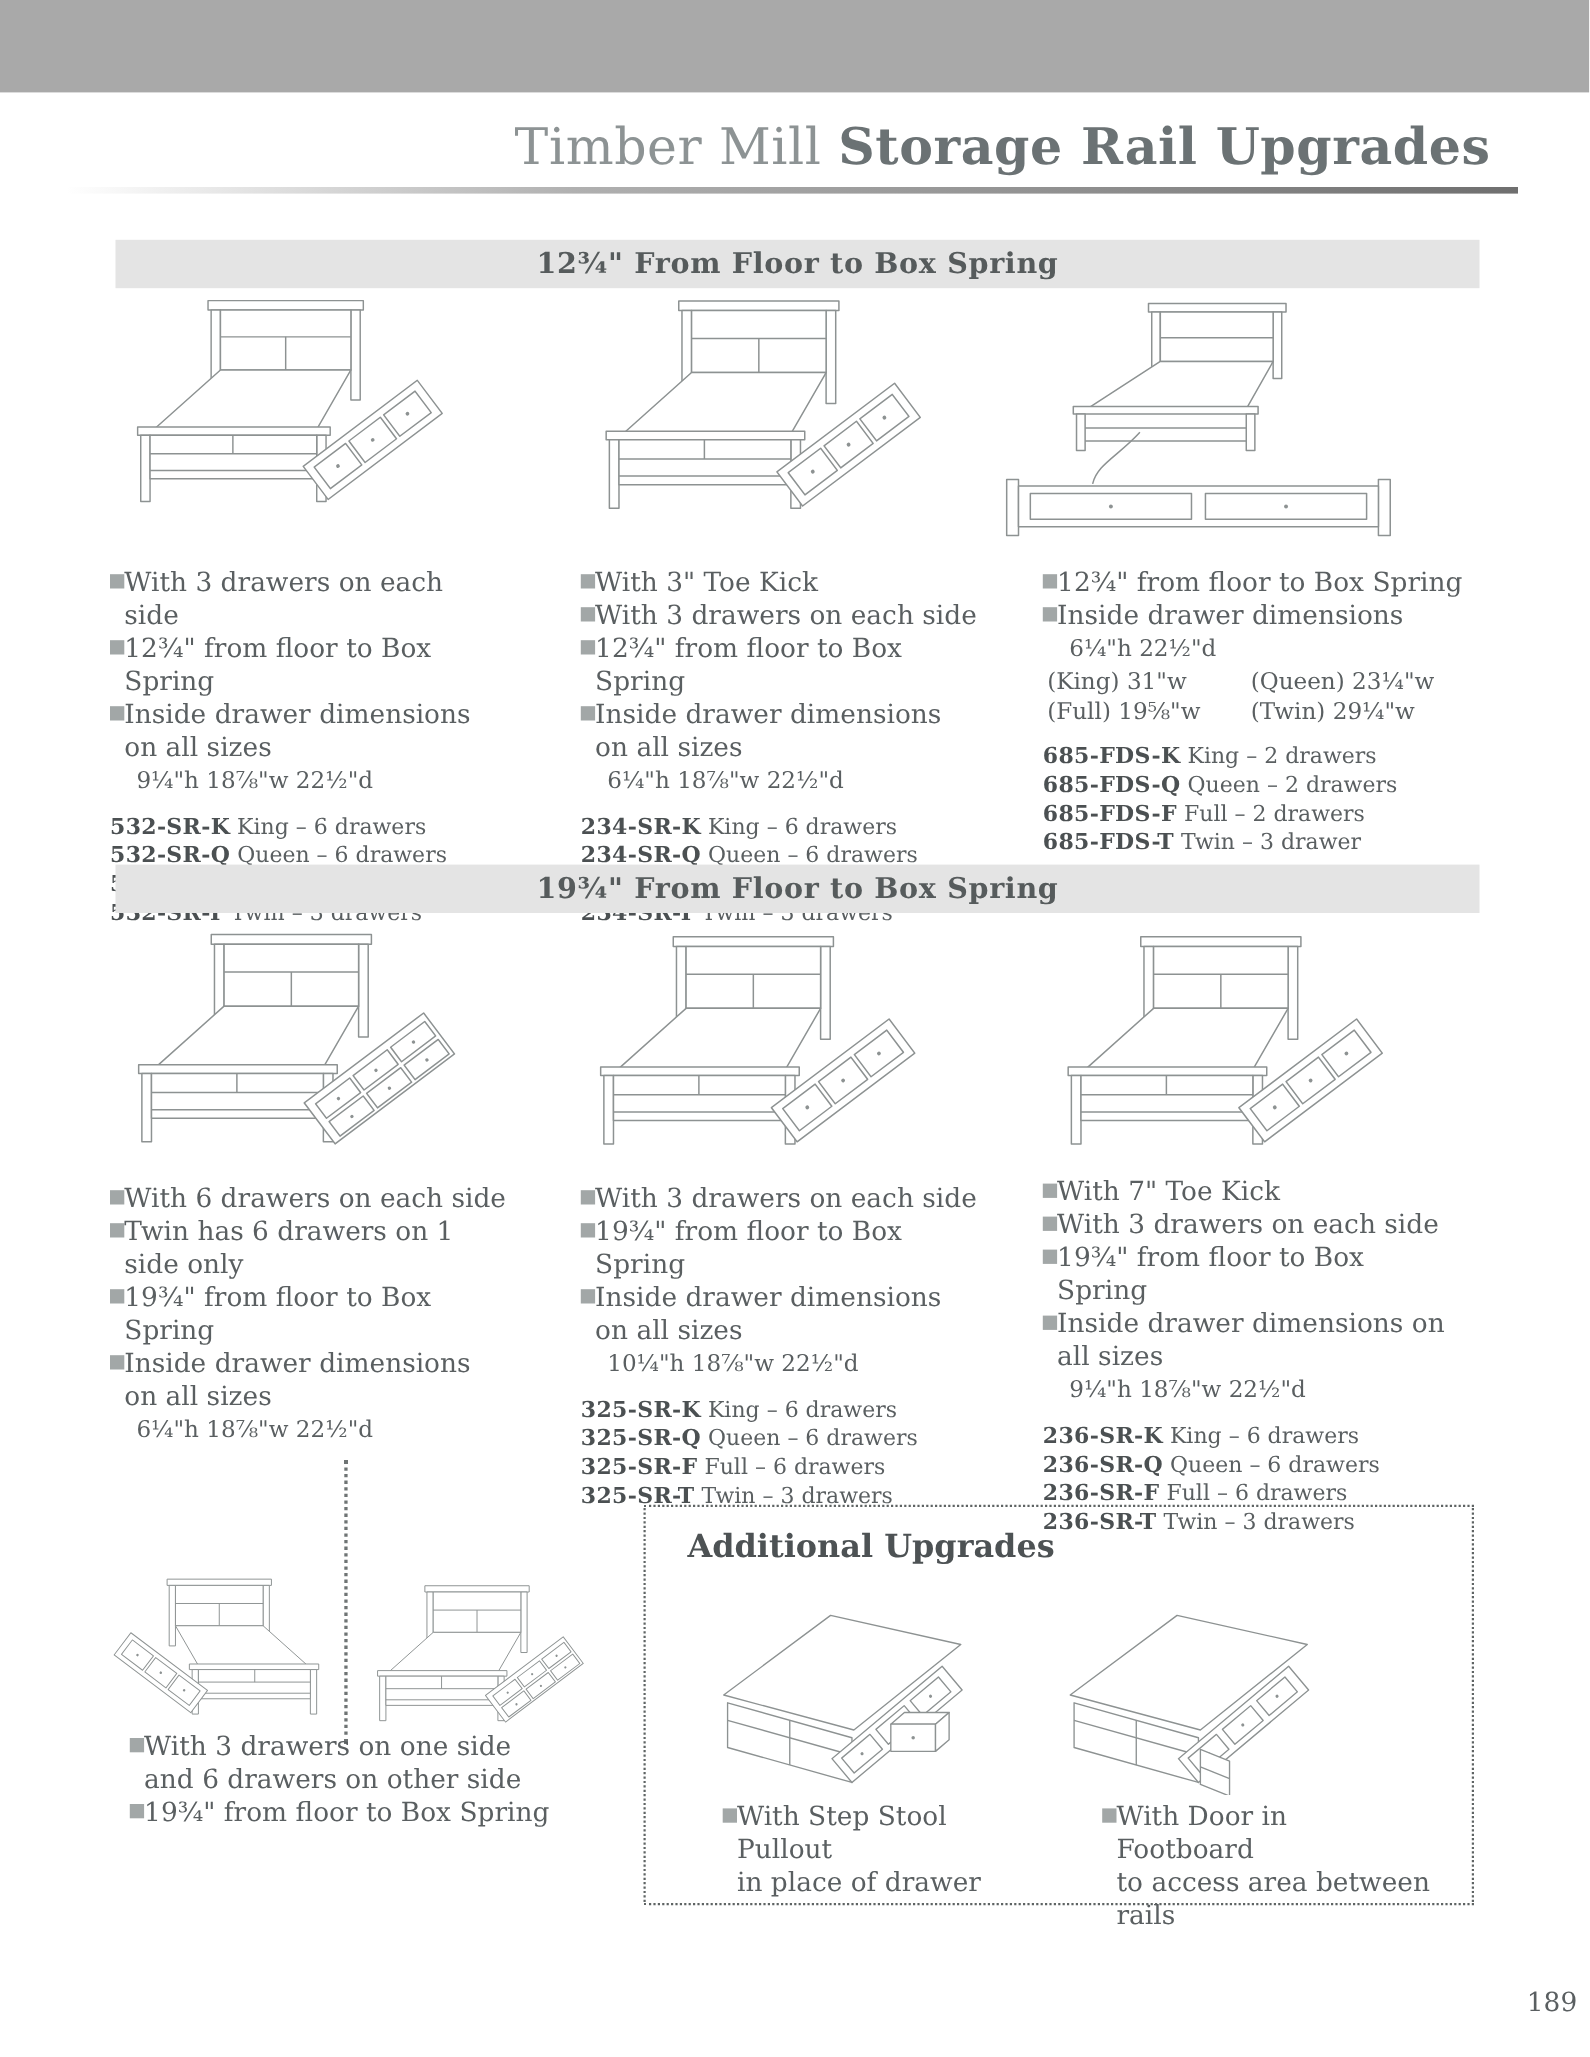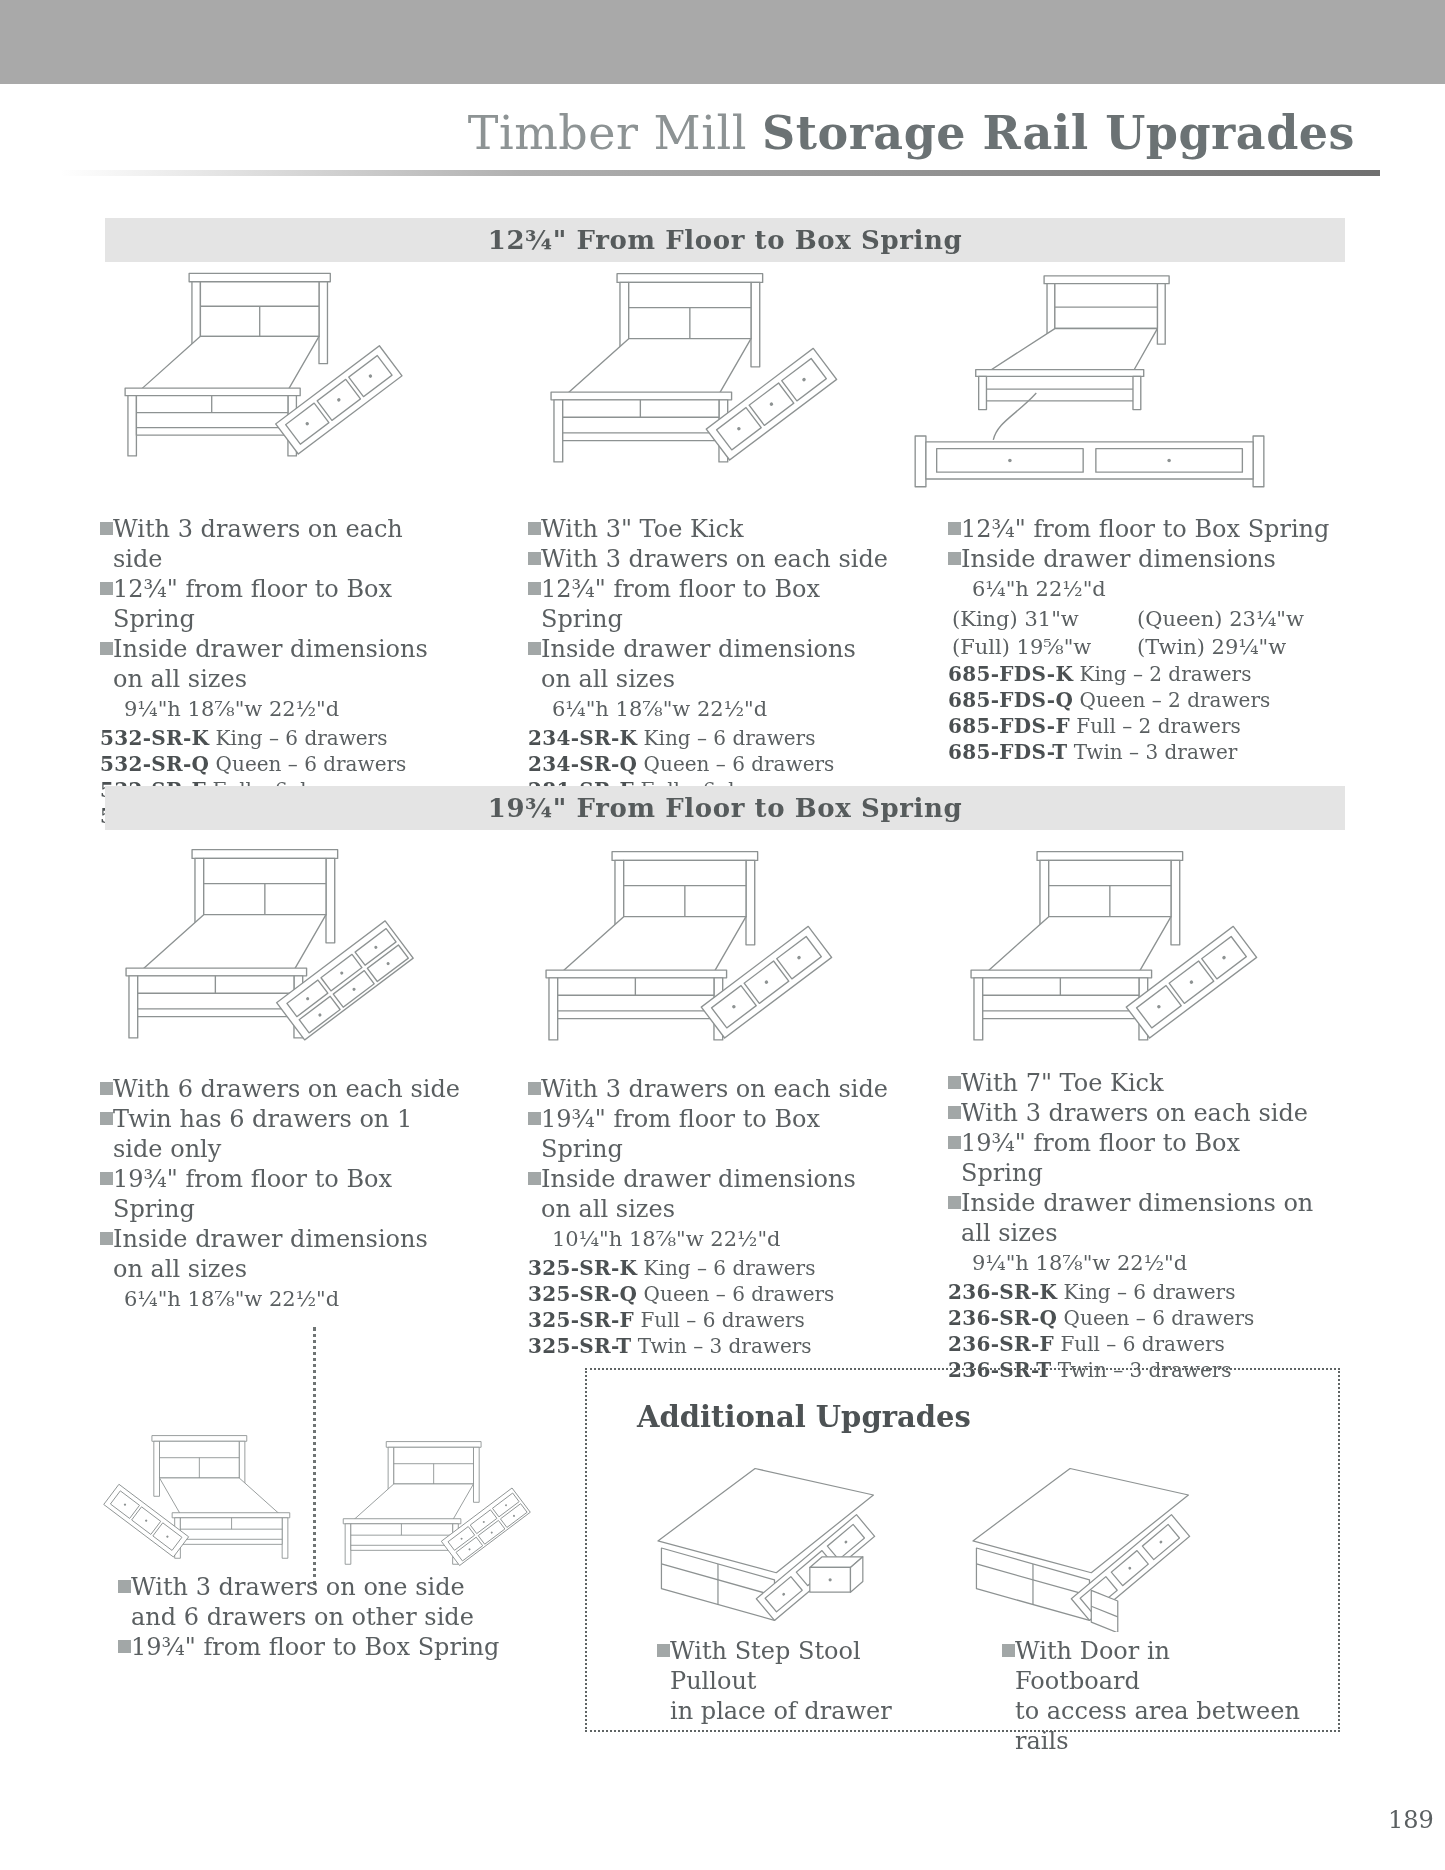--- a/index.html
+++ b/index.html
@@ -23,31 +23,31 @@
     display:flex; align-items:center; justify-content:center;
     font-size:26px; font-weight:700; color:#565b5c; letter-spacing:0.6px;
   }
   .bar1 { top:218px; } .bar2 { top:786px; }
   .art { position:absolute; }
   .art svg { display:block; width:100%; height:auto; }
   .col { position:absolute; }
   .b { display:flex; gap:0; font-size:24px; line-height:30px; }
   .sq { width:13px; height:13px; background:#a2a7a7; margin-top:8px; flex:none; }
   .dims { margin-left:24px; font-size:21px; line-height:31px; }
-  .skus { }
+  .skus { margin-top:13px; }
   .sku { font-size:20px; line-height:26px; }
   .sku b { font-weight:700; color:#4b5052; letter-spacing:0.3px; }
   .sizes { display:grid; grid-template-columns:185px auto; font-size:21px; line-height:28px; margin-left:4px; }
   .pre { white-space:pre-line; }
   .note { font-size:20px; line-height:26px; }
   .addbox {
     position:absolute; left:585px; top:1368px; width:755px; height:364px;
     border:2px dotted #5f6464; box-sizing:border-box;
   }
-  .addbox h2 { position:absolute; left:38px; top:18px; margin:12px; font-size:29px; font-weight:700; color:#4d5254; }
+  .addbox h2 { position:absolute; left:38px; top:18px; margin:0; font-size:29px; font-weight:700; color:#4d5254; }
   .cap { position:absolute; }
   .divider { position:absolute; border-left:3px dotted #6f7474; }
   .page-num { position:absolute; left:1388px; top:1806px; font-size:24px; color:#5a5f61; }
   .mirror { transform:scaleX(-1); }
   .k { fill:#8d9292; stroke:none; }
 </style>
 </head>
 <body>
 
 <svg width="0" height="0" style="position:absolute" aria-hidden="true">

